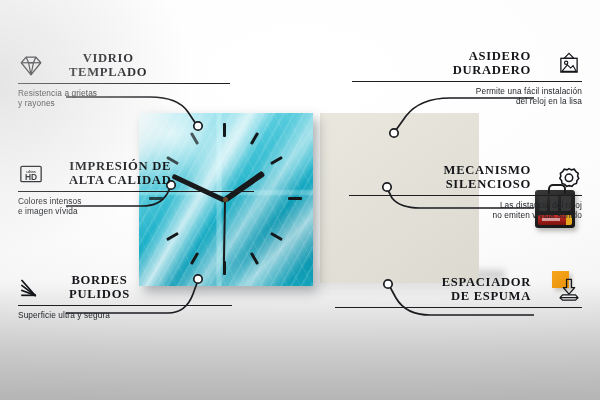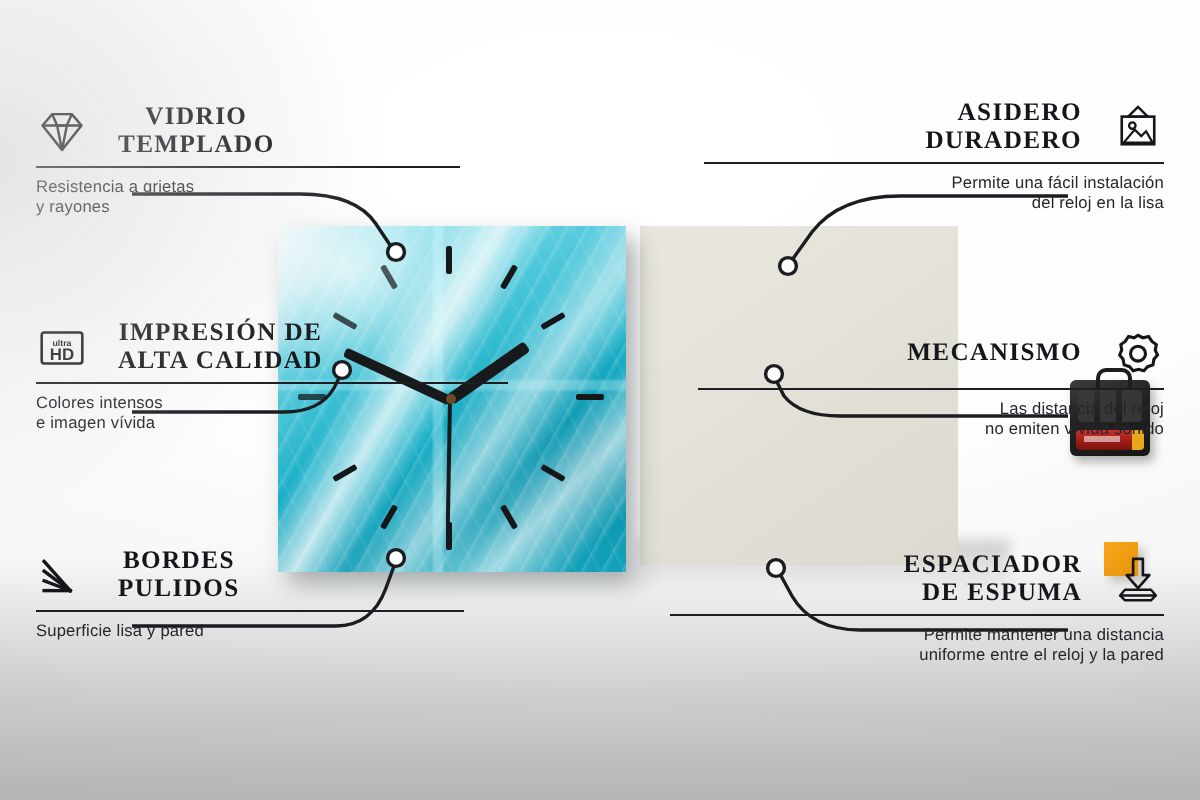--- a/index.html
+++ b/index.html
@@ -100,21 +100,21 @@
     background:linear-gradient(145deg,#f7a81b,#e8920d);
     box-shadow:3px 3px 4px rgba(140,130,110,.40);
   }
   .foam:after{content:"";position:absolute;left:3px;top:3px;width:17px;height:17px;background:rgba(235,232,222,.95);z-index:-1;}
 
   
   svg.wires{position:absolute;left:0;top:0;width:600px;height:400px;pointer-events:none;}
 
   
   .feat{position:absolute;width:255px;}
-  .feat .head{display:flex;align-items:center;gap:15px;}
+  .feat .head{display:flex;align-items:center;gap:25px;}
   .feat.right .head{flex-direction:row-reverse;}
   .feat .titles{
     font-family:"Liberation Serif", serif;
     font-weight:700;letter-spacing:.055em;color:#14161a;
     font-size:12.6px;line-height:13.6px;text-transform:uppercase;
   }
   .feat.left .titles{text-align:center;}
   .feat.right .titles{text-align:right;}
   .feat .rule{height:1px;background:#1c1e22;margin:4px 0 4px;}
   .feat .desc{
@@ -258,21 +258,21 @@
             <path d="M5,25 L21,25"></path>
         </g>
       </svg>
       <div class="titles">
         <div>BORDES</div>
         <div>PULIDOS</div>
       </div>
     </div>
     <div class="rule"></div>
     <div class="desc">
-      <div>Superficie lisa y pared</div>
+      <div>Superficie ultra y segura</div>
       <div></div>
     </div>
   </div>
 
   <div class="feat right" id="f-hook">
     <div class="head">
       <svg class="ico" viewBox="0 0 32 32">
         <path d="M16,3 L10,9 L22,9 Z" fill="none" stroke="#14161a" stroke-width="1.5"></path>
         <rect x="6" y="9" width="20" height="17" fill="none" stroke="#14161a" stroke-width="1.6"></rect>
         <circle cx="12.5" cy="14.5" r="2" fill="none" stroke="#14161a" stroke-width="1.4"></circle>
@@ -295,20 +295,21 @@
       <svg class="ico" viewBox="0 0 32 32">
         <g fill="none" stroke="#14161a" stroke-width="1.9">
           <path d="M16,4.5 L19,6 L22.5,5.2 L24.6,8.3 L27.3,10.2 L26.6,13.6 L28,16.6 L25.8,19.2
                    L25.2,22.7 L21.9,23.8 L19.6,26.3 L16.3,25.4 L13,26.3 L10.8,23.8 L7.5,22.7
                    L6.8,19.2 L4.7,16.6 L6,13.6 L5.4,10.2 L8.1,8.3 L10.2,5.2 L13.6,6 Z"></path>
           <circle cx="16" cy="15.8" r="4.6"></circle>
         </g>
       </svg>
       <div class="titles">
         <div>MECANISMO</div>
+        <div>SILENCIOSO</div>
       </div>
     </div>
     <div class="rule"></div>
     <div class="desc">
       <div>Las distancia del reloj</div>
       <div>no emiten vívida sonido</div>
     </div>
   </div>
 
   <div class="feat right" id="f-foam">
@@ -317,19 +318,15 @@
         <path d="M13,3 L19,3 L19,13 L23,13 L16,21 L9,13 L13,13 Z" fill="none" stroke="#14161a" stroke-width="1.6" stroke-linejoin="round"></path>
         <path d="M8,22 L24,22 L27,25.5 L5,25.5 Z" fill="none" stroke="#14161a" stroke-width="1.5" stroke-linejoin="round"></path>
         <path d="M5,25.5 L8,28.5 L24,28.5 L27,25.5" fill="none" stroke="#14161a" stroke-width="1.5" stroke-linejoin="round"></path>
       </svg>
       <div class="titles">
         <div>ESPACIADOR</div>
         <div>DE ESPUMA</div>
       </div>
     </div>
     <div class="rule"></div>
-    <div class="desc">
-      <div>Permite mantener una distancia</div>
-      <div>uniforme entre el reloj y la pared</div>
-    </div>
   </div>
 
 </div>
 
 </body></html>

